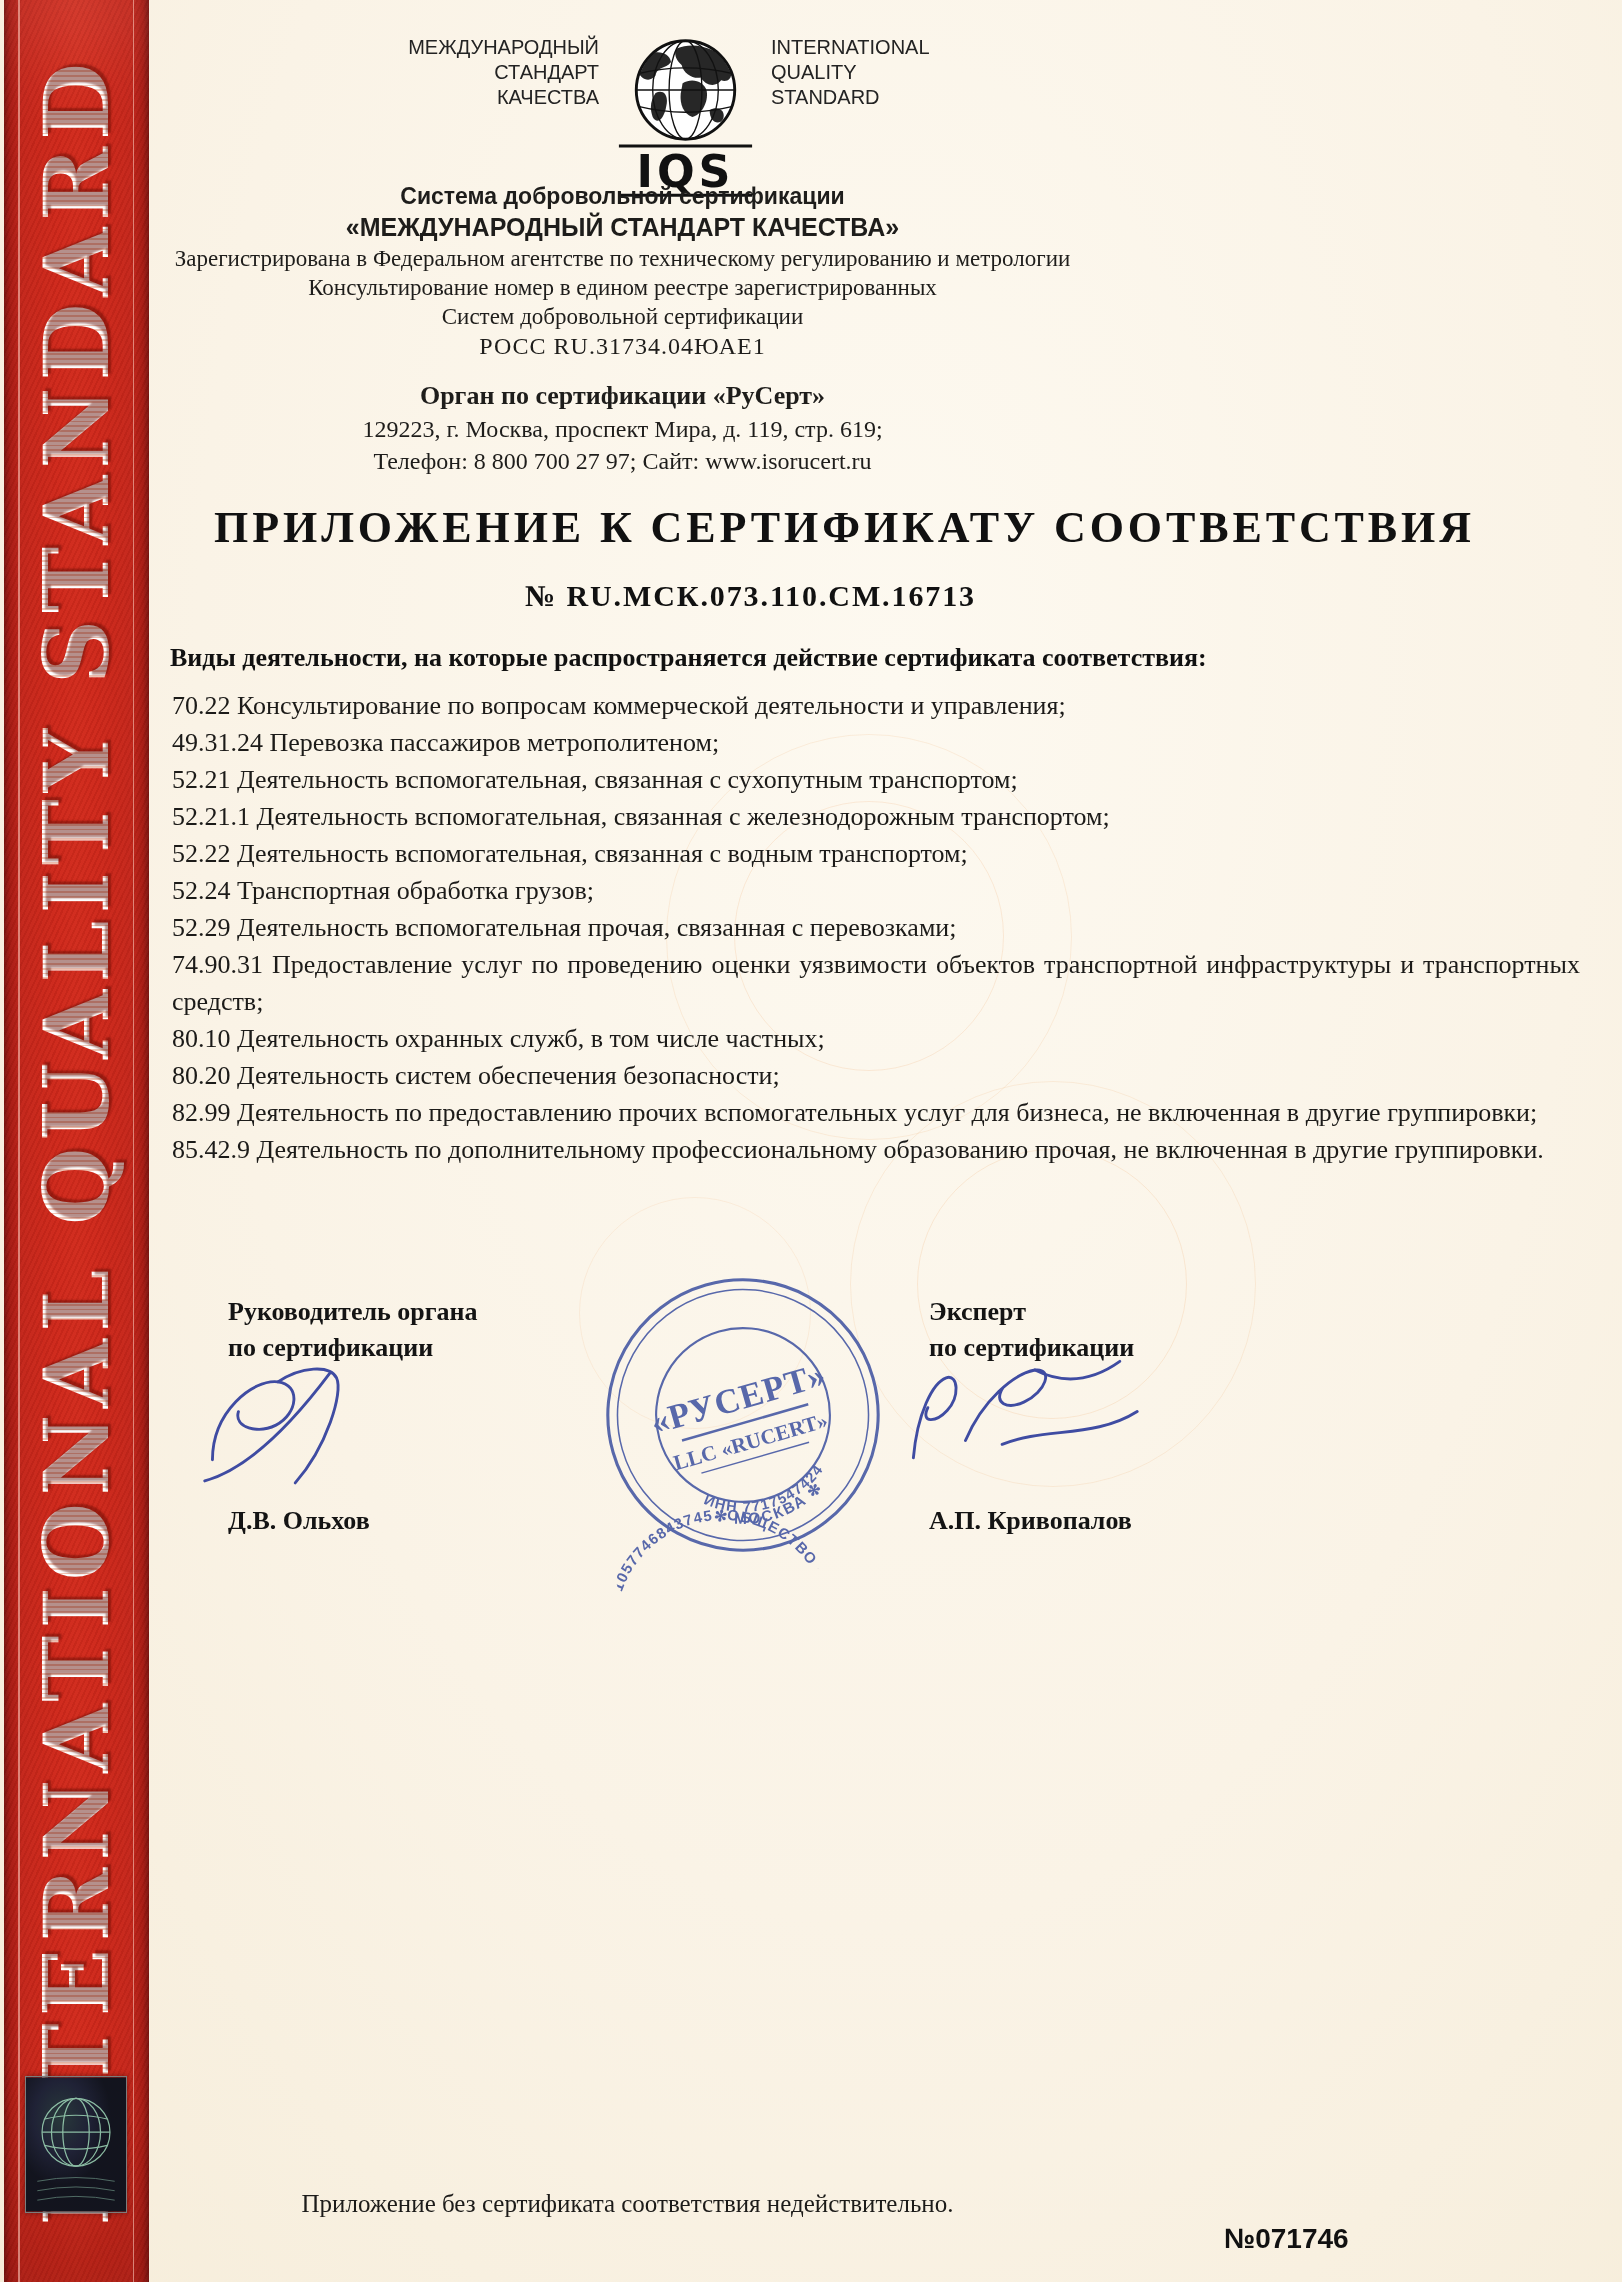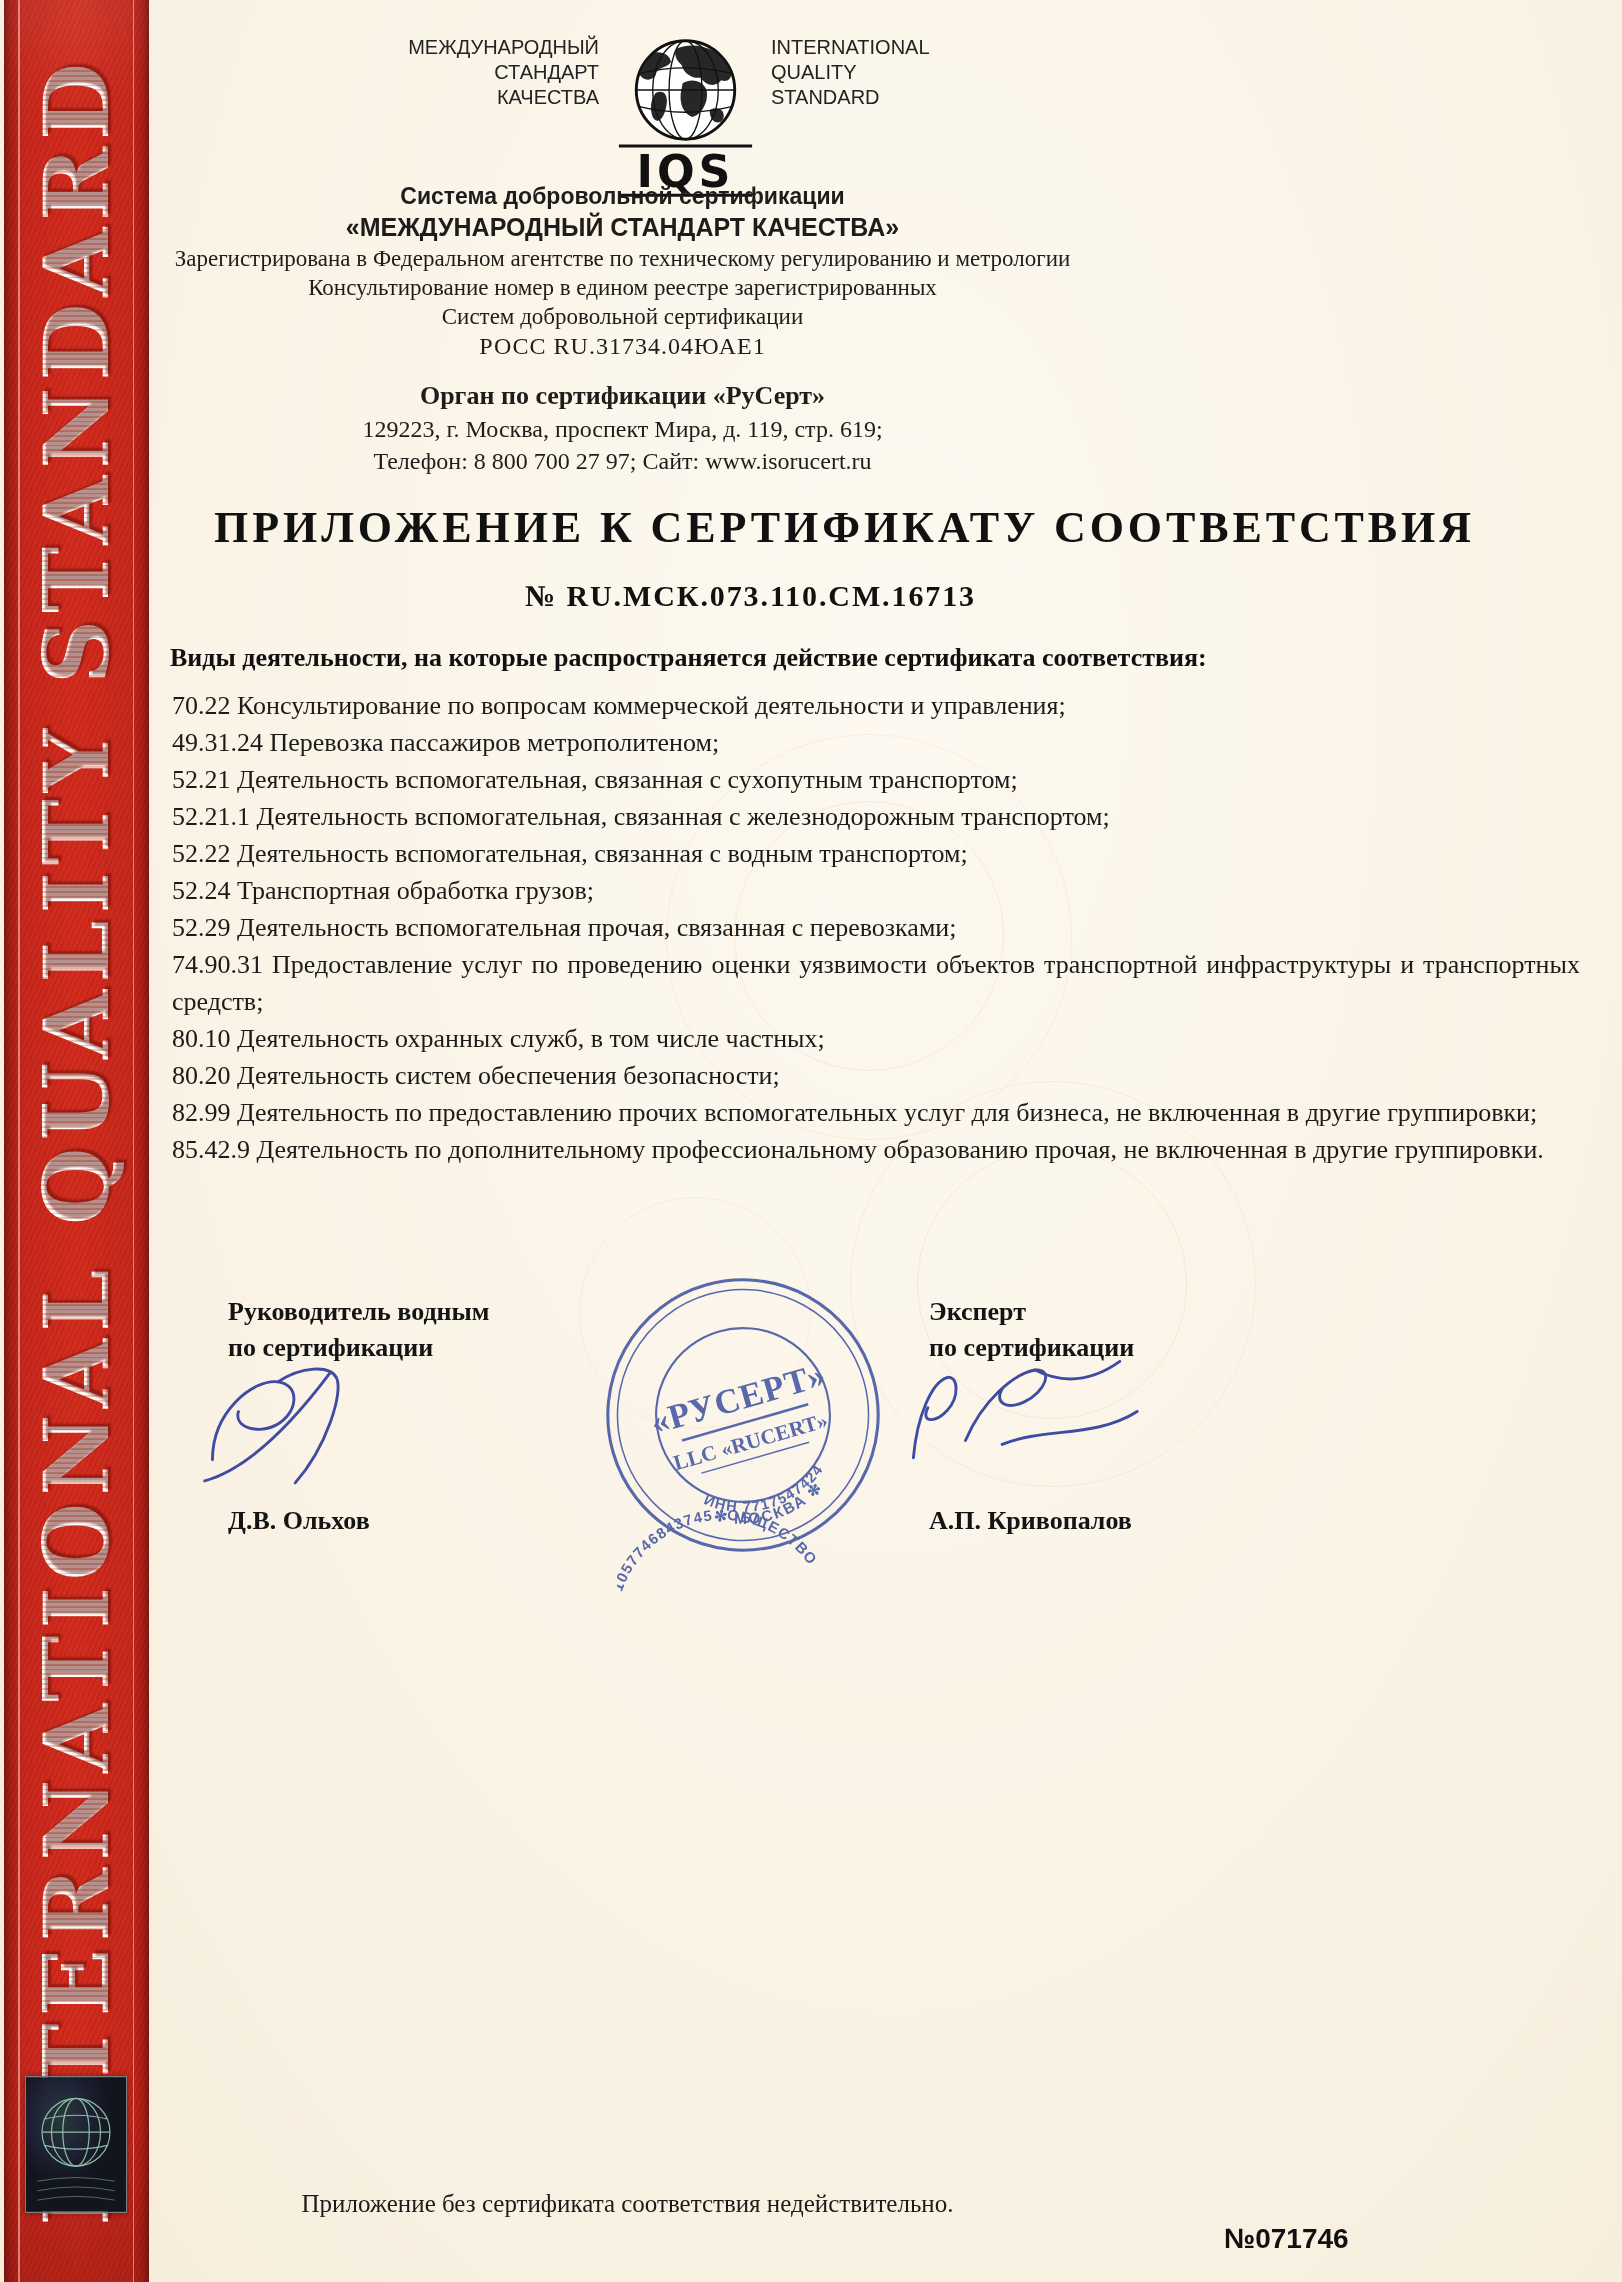--- a/index.html
+++ b/index.html
@@ -182,21 +182,21 @@
     <div class="act-item">52.24 Транспортная обработка грузов;</div>
     <div class="act-item">52.29 Деятельность вспомогательная прочая, связанная с перевозками;</div>
     <div class="act-item">74.90.31 Предоставление услуг по проведению оценки уязвимости объектов транспортной инфраструктуры и транспортных средств;</div>
     <div class="act-item">80.10 Деятельность охранных служб, в том числе частных;</div>
     <div class="act-item">80.20 Деятельность систем обеспечения безопасности;</div>
     <div class="act-item">82.99 Деятельность по предоставлению прочих вспомогательных услуг для бизнеса, не включенная в другие группировки;</div>
     <div class="act-item">85.42.9 Деятельность по дополнительному профессиональному образованию прочая, не включенная в другие группировки.</div>
   </div>
 
   <div class="sig-role left">
-    <div>Руководитель водным</div>
+    <div>Руководитель органа</div>
     <div>по сертификации</div>
   </div>
   <div class="sig-role right">
     <div>Эксперт</div>
     <div>по сертификации</div>
   </div>
 
   <div class="stamp-wrap">
     <svg width="336" height="336" viewBox="-174 -174 348 348">
       <defs>

